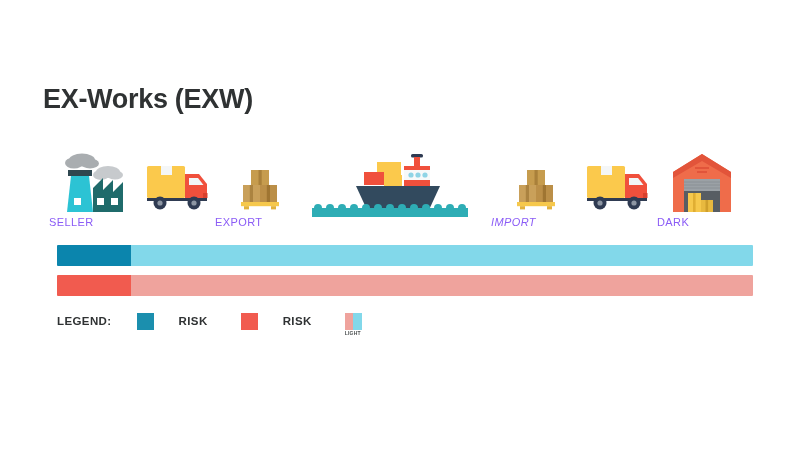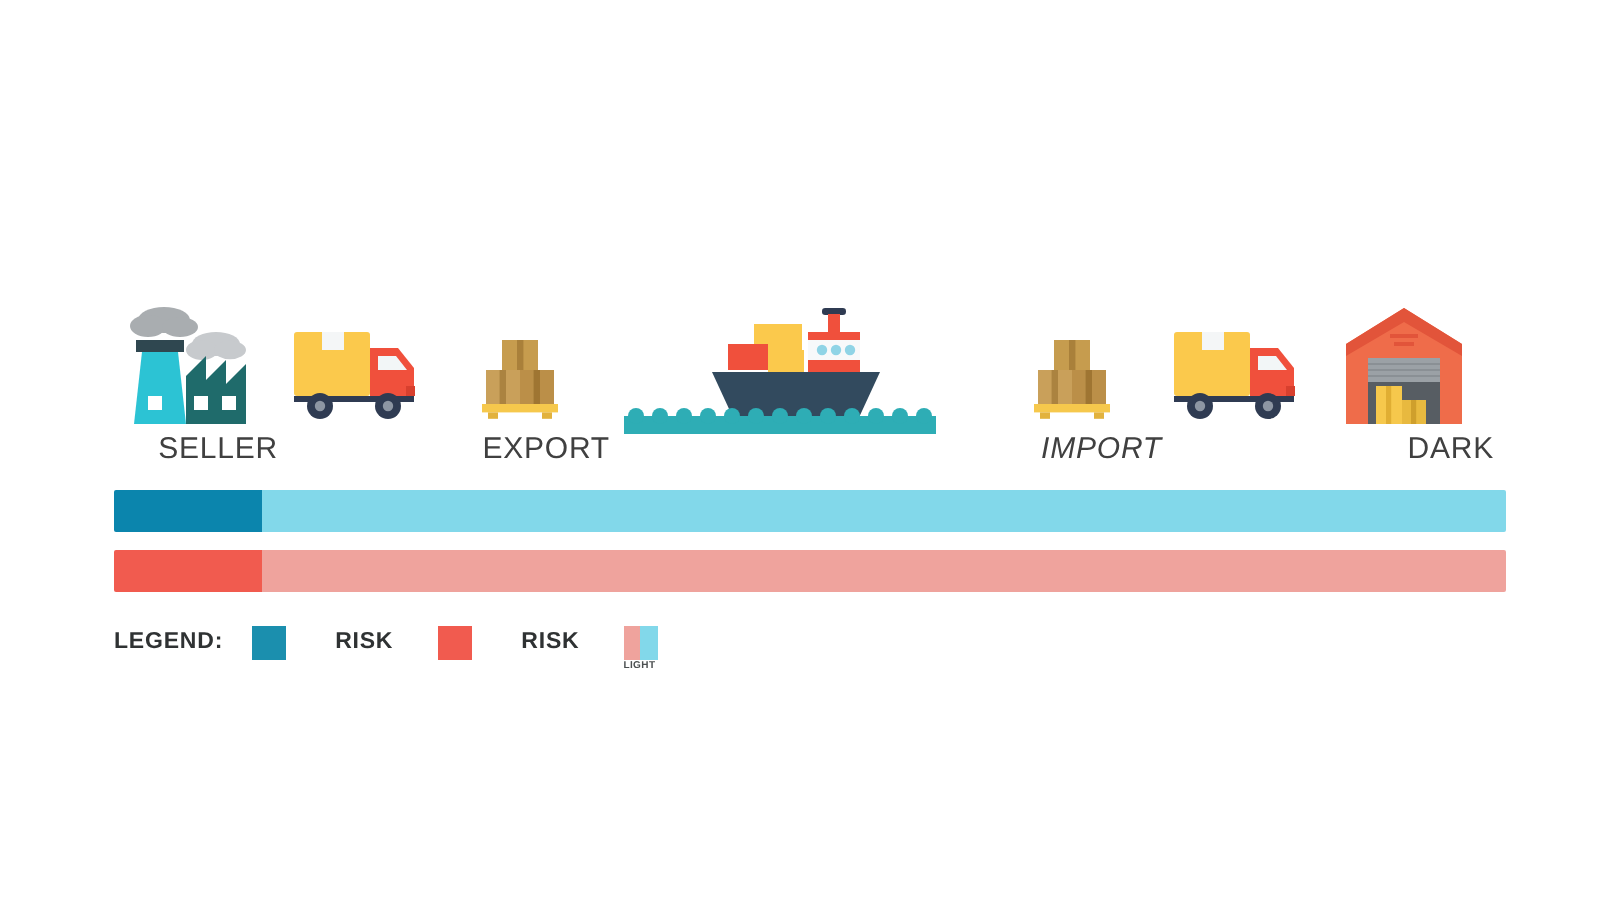--- a/index.html
+++ b/index.html
@@ -34,26 +34,26 @@
     position: absolute;
     width: 0;
     height: 0;
   }
   .icon-wrap {
     position: absolute;
     left: 0; top: 0;
   }
   .node-label {
     position: absolute;
-    font-size: 15px;
+    font-size: 11px;
     font-weight: normal;
-    color: #404040;
+    color: #8b5cf6;
     letter-spacing: 0.4px;
     white-space: nowrap;
-    text-align: right;
+    text-align: left;
   }
 
   
   .bar {
     position: absolute;
     left: 57px;
     width: 696px;
     height: 21px;
     border-radius: 1px;
     overflow: hidden;
@@ -65,20 +65,21 @@
 
   
   #legend {
     position: absolute;
     left: 57px;
     top: 309px;
     height: 24px;
     display: flex;
     align-items: center;
     white-space: nowrap;
+    gap: 11px;
   }
   #legend-title {
     font-size: 11.5px;
     font-weight: bold;
     color: #2f3233;
     letter-spacing: 0.4px;
     margin-right: 14px;
   }
   .legend-item {
     display: flex;
@@ -112,20 +113,21 @@
     margin-left: 9px;
     padding-left: 16px;
   }
   .swatch-stack { position: relative; width: 17px; height: 17px; }
 </style>
 </head>
 <body>
 
 <div id="stage">
 
+  <div id="title">EX-Works (EXW)</div>
 
   <div class="icon-slot" style="left:94px; top:150px;">
     <div class="icon-wrap" style="transform:translate(-34px,0);">
       <svg width="68" height="64" viewBox="0 0 68 64">
 
         <g fill="#a9adb0">
           <ellipse cx="22" cy="10" rx="13" ry="6.5"></ellipse>
           <ellipse cx="14" cy="13" rx="9" ry="5.5"></ellipse>
           <ellipse cx="30" cy="13.5" rx="9" ry="5"></ellipse>
         </g>

